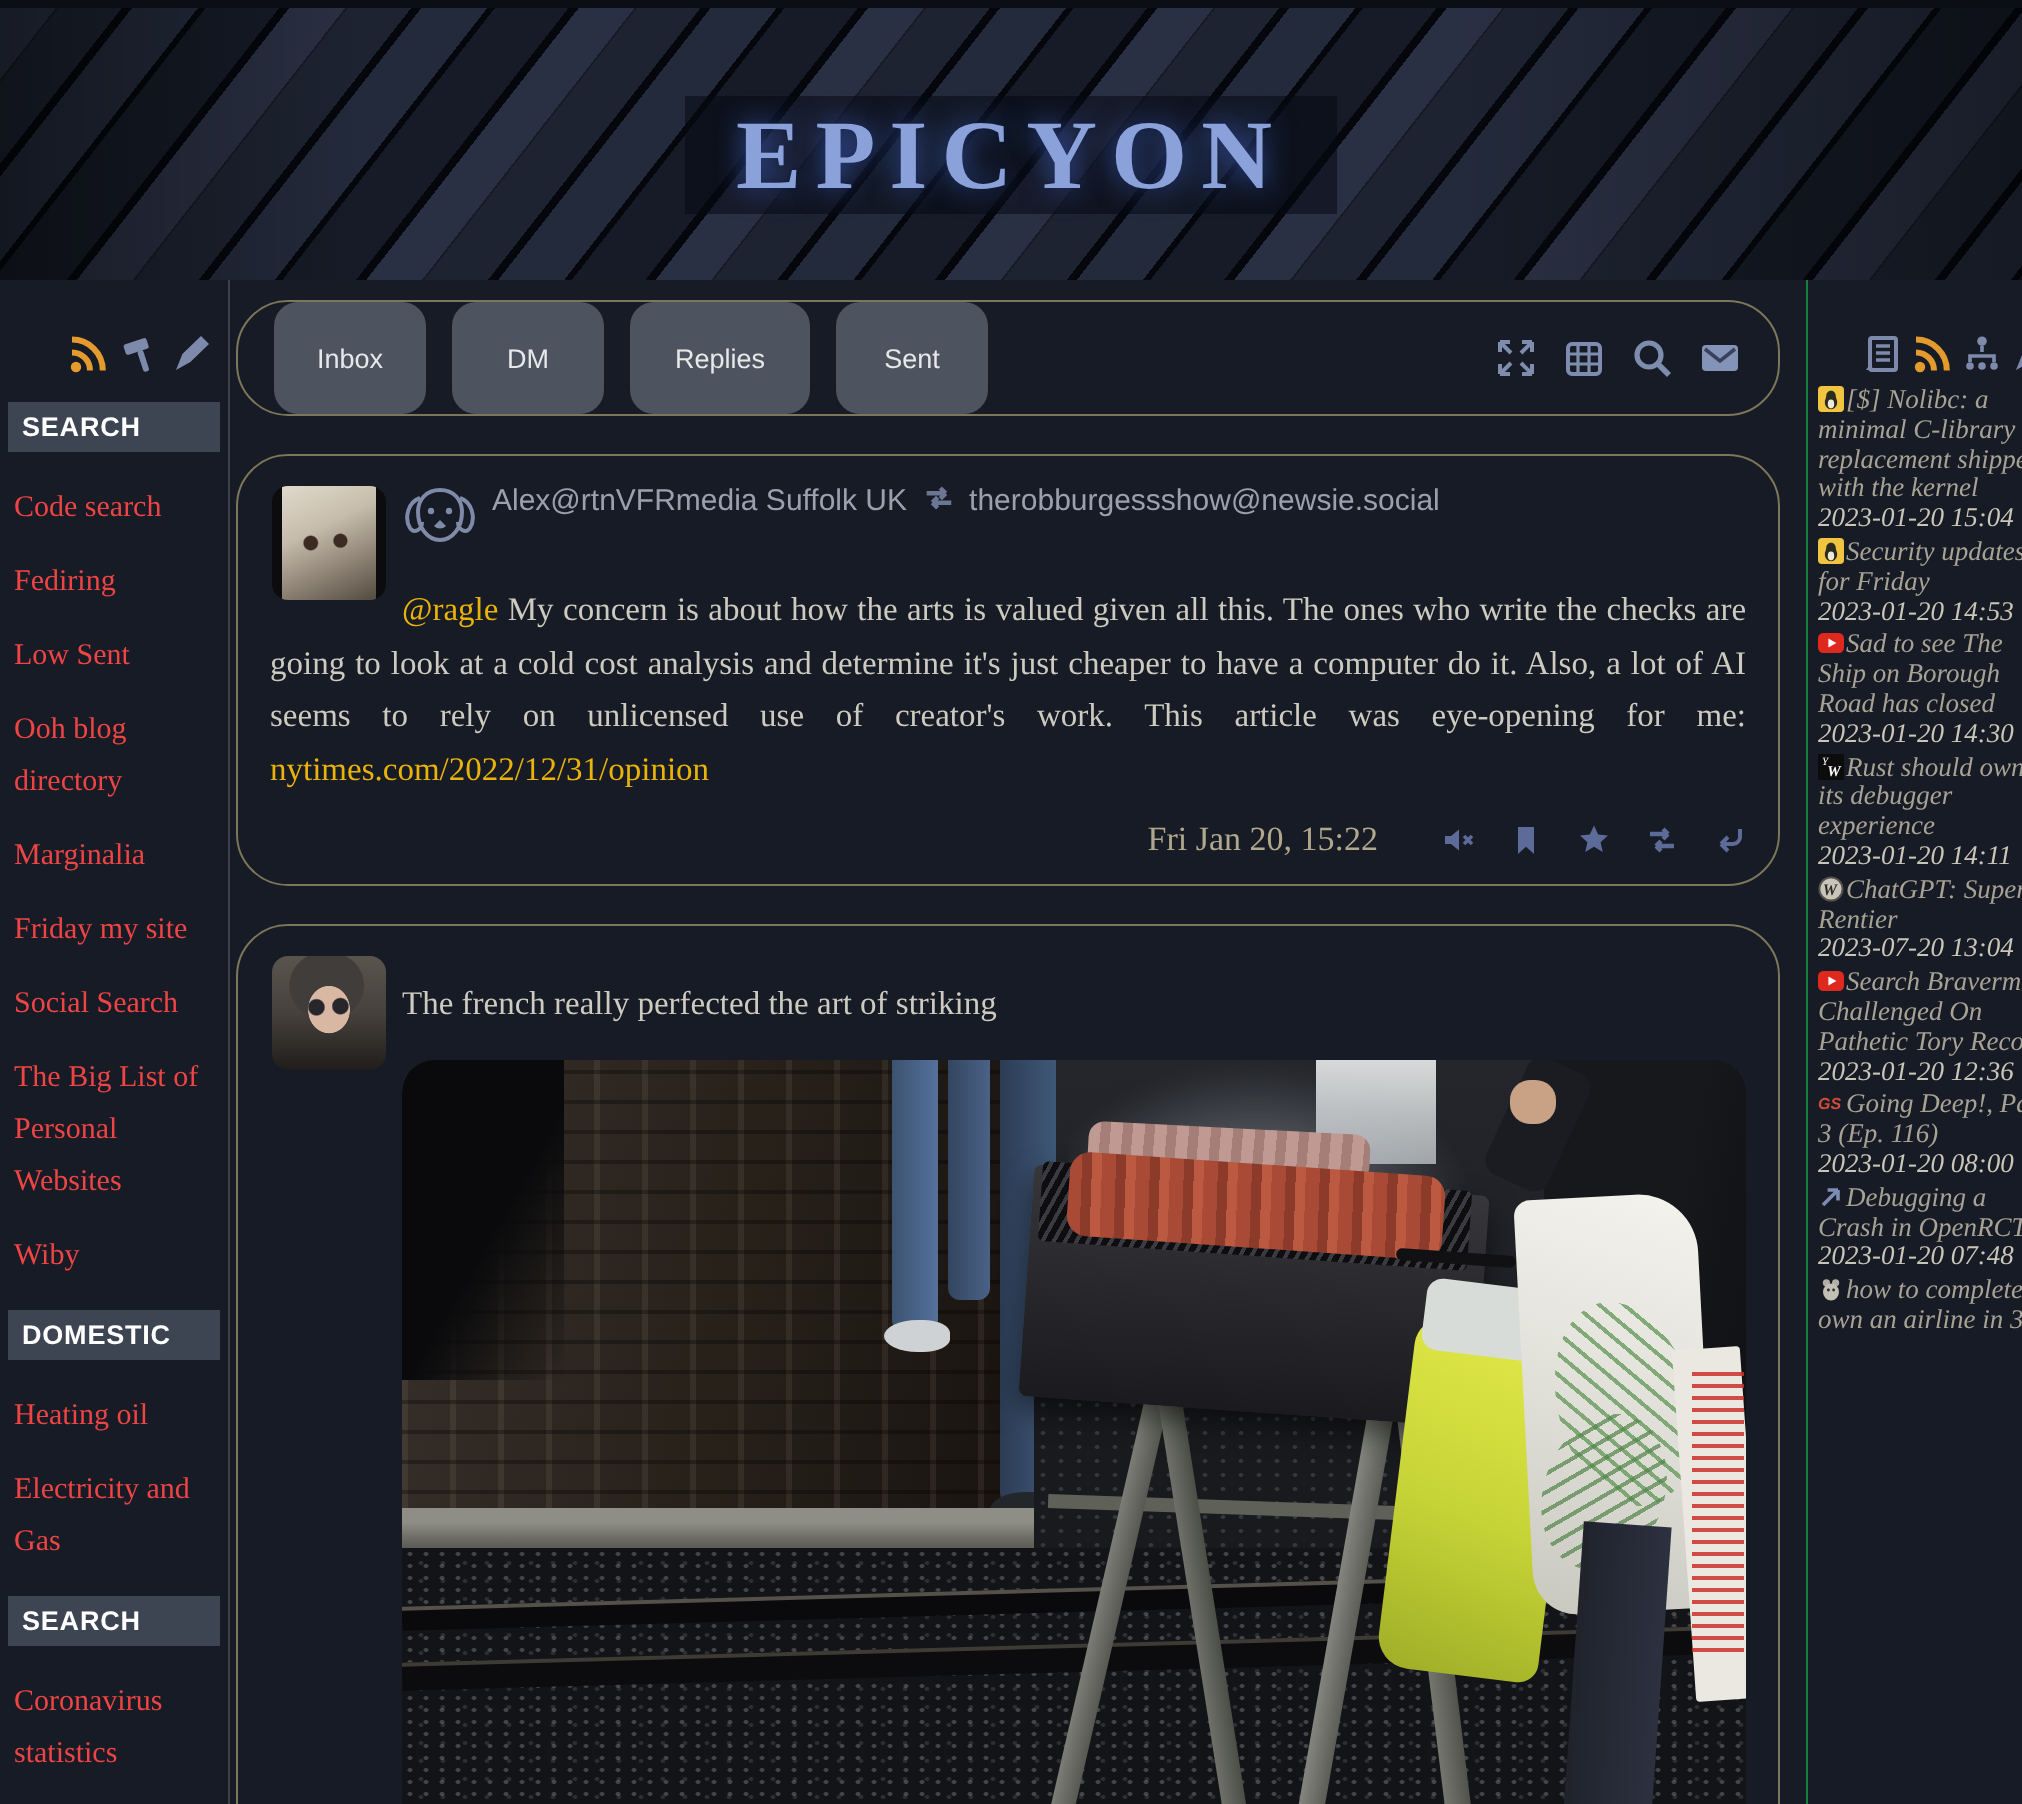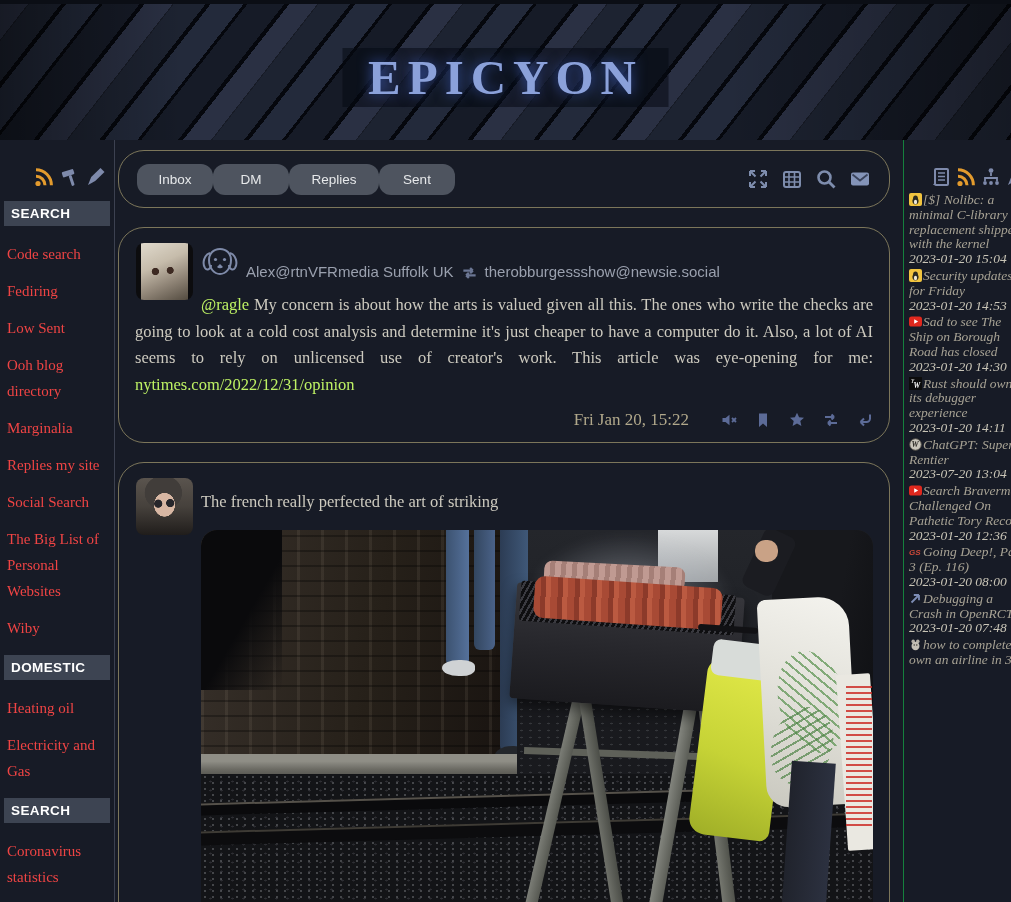--- a/index.html
+++ b/index.html
@@ -44,21 +44,21 @@
     padding:5px 7px;margin:8px 0 10px 0;
   }
   .side-link{
     display:block;color:#ef4444;font-size:15px;line-height:26px;
     padding:5px 3px 6px 3px;text-decoration:none;cursor:pointer;
   }
   
   .timeline-header{
     margin-top:10px;height:58px;box-sizing:border-box;
     border:1px solid #7c765a;border-radius:26px;
-    display:flex;align-items:center;padding:0 18px;gap:0;
+    display:flex;padding:0 18px;gap:13px;
   }
   .tab-btn{
     background:#4e545f;color:#e6e8ea;border:none;border-radius:12px;
     font-family:"Liberation Sans",sans-serif;font-size:13.5px;
     padding:8px 0;width:76px;text-align:center;cursor:pointer;
   }
   .tab-btn.wide{width:90px;}
   .th-spacer{flex:1;}
   .th-icons{display:flex;align-items:center;gap:12px;}
   .th-icons .ic{display:inline-flex;width:22px;height:22px;cursor:pointer;}
@@ -81,31 +81,31 @@
   }
   .avatar.woman{
     background:
       radial-gradient(circle at 39% 45%,#26262b 8%,rgba(0,0,0,0) 9.5%),
       radial-gradient(circle at 60% 44%,#26262b 8%,rgba(0,0,0,0) 9.5%),
       radial-gradient(ellipse 30% 34% at 50% 47%,#d8b7a3 60%,rgba(0,0,0,0) 62%),
       radial-gradient(ellipse 52% 48% at 48% 26%,#413d3a 62%,rgba(0,0,0,0) 64%),
       linear-gradient(180deg,#5a544e 0%,#46413c 50%,#201d1b 100%);
   }
   .post-head{
-    display:flex;align-items:flex-end;gap:7px;height:38px;
+    display:flex;align-items:flex-start;gap:7px;height:38px;
     font-family:"Liberation Sans",sans-serif;font-size:15px;color:#9aa0ae;
   }
   .post-head .dog{width:38px;height:34px;flex:0 0 auto;}
   .post-head .boost-glyph{width:17px;height:14px;flex:0 0 auto;}
   .post-head a{color:#9aa0ae;text-decoration:none;cursor:pointer;white-space:nowrap;}
   .post-body{
     margin:12px 0 0 0;text-align:justify;
     font-size:16.5px;line-height:26.5px;color:#cdcabf;
   }
-  .post-body .mention,.post-body .postlink{color:#bef264;text-decoration:none;cursor:pointer;}
+  .post-body .mention,.post-body .postlink{color:#eab308;text-decoration:none;cursor:pointer;}
   .post-footer{
     margin-top:12px;display:flex;justify-content:flex-end;align-items:center;gap:18px;text-align:center;
   }
   .post-footer .stamp{font-size:17px;color:#b1a88b;margin-right:14px;}
   .post-footer .ic{display:inline-flex;width:16px;height:16px;cursor:pointer;}
   .post-footer .ic svg{width:100%;height:100%;}
   
   .photo{
     margin-top:14px;height:400px;border-radius:16px;position:relative;overflow:hidden;
     background:linear-gradient(180deg,#24262b 0%,#1c1e23 45%,#161719 100%);cursor:pointer;
@@ -216,21 +216,21 @@
           </svg>
       </span>
     </div>
 
     <div class="side-header">SEARCH</div>
     <a class="side-link">Code search</a>
     <a class="side-link">Fediring</a>
     <a class="side-link">Low Sent</a>
     <a class="side-link">Ooh blog directory</a>
     <a class="side-link">Marginalia</a>
-    <a class="side-link">Replies my site</a>
+    <a class="side-link">Friday my site</a>
     <a class="side-link">Social Search</a>
     <a class="side-link">The Big List of Personal Websites</a>
     <a class="side-link">Wiby</a>
 
     <div class="side-header">DOMESTIC</div>
     <a class="side-link">Heating oil</a>
     <a class="side-link">Electricity and Gas</a>
 
     <div class="side-header">SEARCH</div>
     <a class="side-link">Coronavirus statistics</a>

